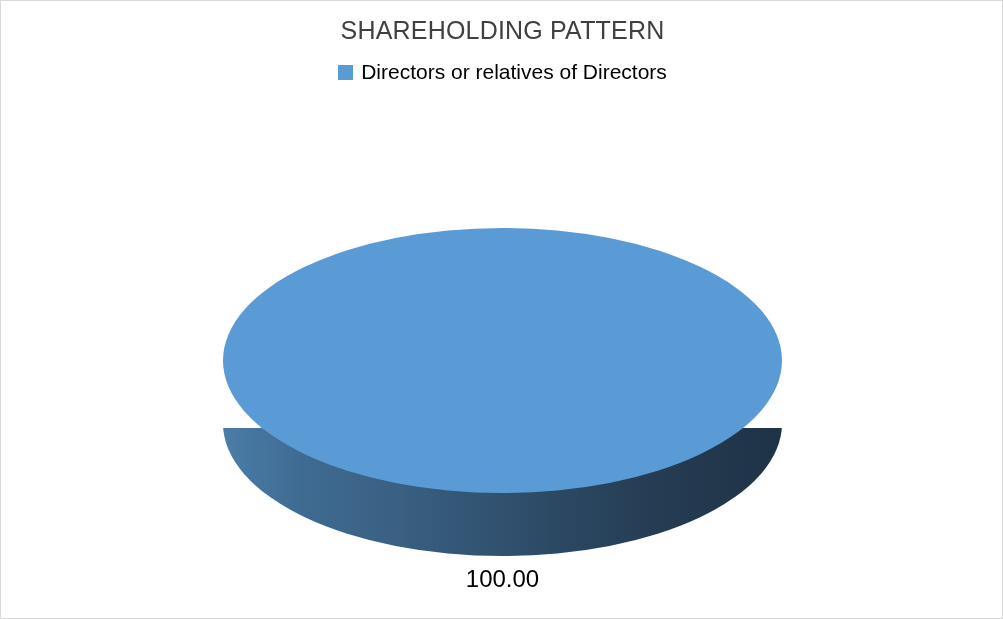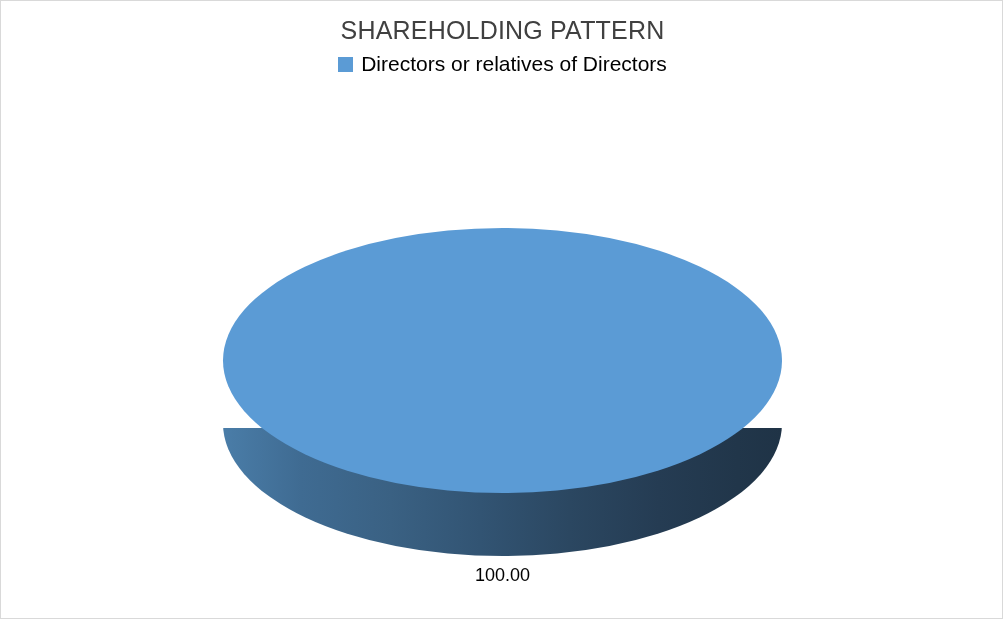--- a/index.html
+++ b/index.html
@@ -27,21 +27,21 @@
     text-align: center;
     font-size: 25px;
     font-weight: 400;
     letter-spacing: 0.2px;
     color: #404040;
     white-space: nowrap;
   }
   #legend {
     position: absolute;
     left: 0;
-    top: 52px;
+    top: 60px;
     width: 1003px;
     display: flex;
     justify-content: center;
     align-items: center;
   }
   .legend-entry {
     display: flex;
     align-items: center;
     gap: 8px;
   }
@@ -105,21 +105,21 @@
     border-radius: 50% / 50%;
     background: #5b9bd5;
     background-image: linear-gradient(to bottom, #5d9cd6 0%, #5696d2 100%);
   }
   #data-label {
     position: absolute;
     left: 0;
     top: 564px;
     width: 1003px;
     text-align: center;
-    font-size: 18px;
+    font-size: 24px;
     color: #000000;
     white-space: nowrap;
   }
 </style>
 </head>
 <body>
 
 <div id="chart-root">
 
   <div id="chart-title">SHAREHOLDING PATTERN</div>

